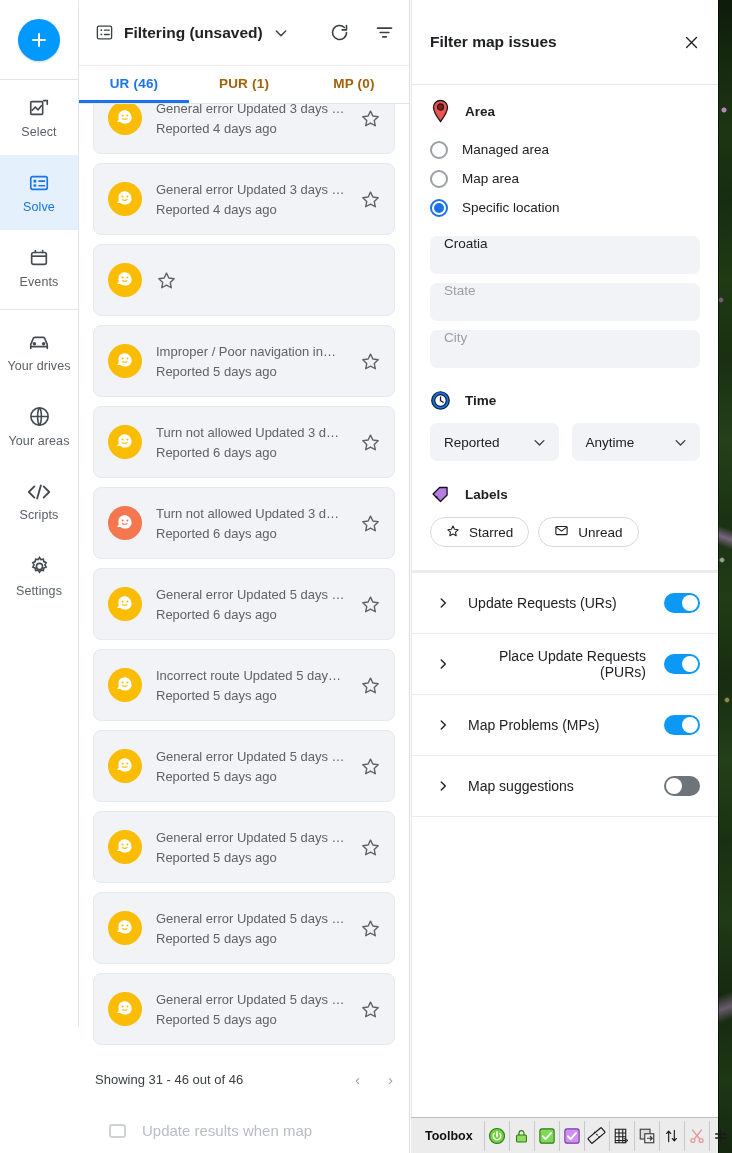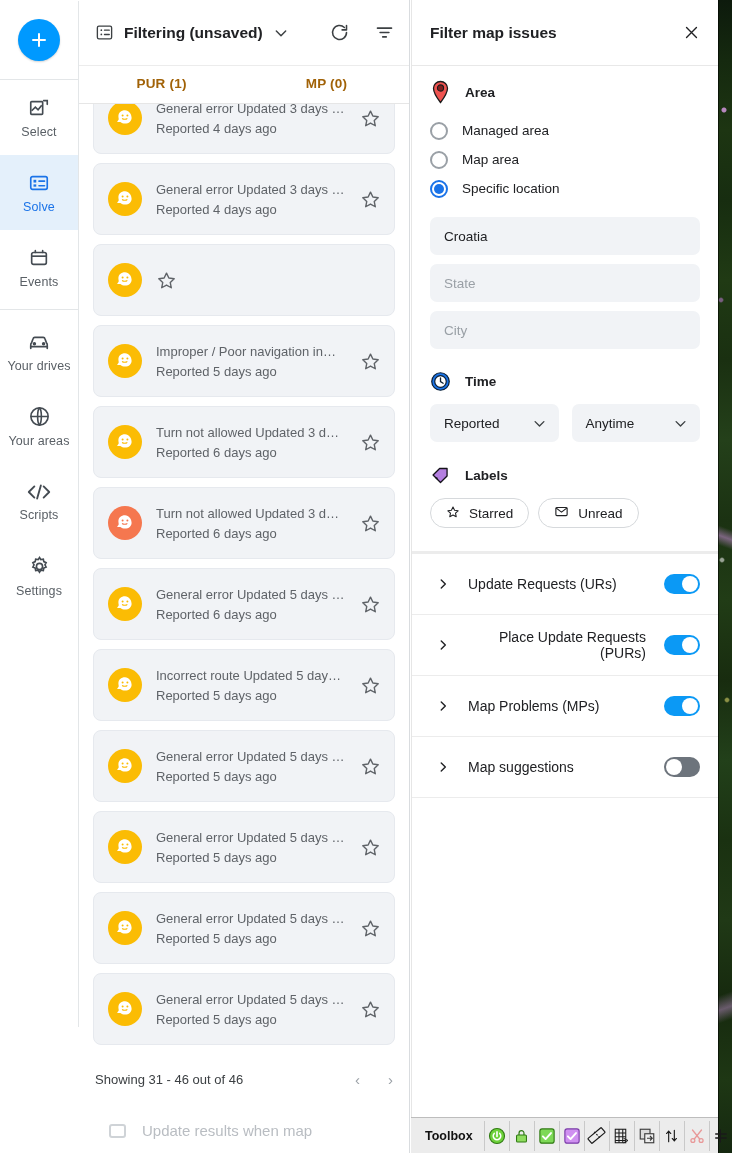--- a/index.html
+++ b/index.html
@@ -118,21 +118,21 @@
   .ghost-check { width: 17px; height: 14px; border: 2px solid #cfd3d7; border-radius: 3px; }
   .list-scroll-thumb { position:absolute; left:398px; top:182px; width:4px; height:700px;
     background:#8e9296; border-radius:2px; }
 
   
   .filter {
     position: absolute; left: 411px; top: 0; width: 307px; height: 1153px;
     background: #ffffff; border-left: 1px solid #e6e6e6;
   }
   .f-header {
-    height: 66px; display: flex; align-items: center; padding: 12px 18px;
+    height: 85px; display: flex; align-items: center; padding: 12px 18px;
     border-bottom: 1px solid #e8e8e8;
   }
   .f-title { font-size: 15.5px; font-weight: 700; color: #202124; }
   .f-close { margin-left: auto; cursor: pointer; color: #202124; display:flex; }
 
   .f-body { padding: 14px 18px 0 18px; }
   .sec-head { display: flex; align-items: center; gap: 14px; margin-bottom: 12px; }
   .sec-head .sec-label { font-size: 13.5px; font-weight: 700; color: #202124; }
 
   .radio-row { display: flex; align-items: center; gap: 14px; height: 29px; cursor: pointer; }
@@ -141,21 +141,21 @@
     flex: 0 0 18px; background: #fff;
   }
   .radio.checked { border-color: #1a73e8; border-width: 2px; position: relative; }
   .radio.checked::after {
     content: ""; position: absolute; inset: 2px; border-radius: 50%; background: #1a73e8;
   }
   .radio-label { font-size: 13.5px; color: #202124; }
 
   .loc-input {
     height: 38px; background: #f1f3f6; border-radius: 7px; margin-top: 9px;
-    display: flex; align-items: center; padding: 0 14px; font-size: 13.5px;
+    display: flex; align-items: flex-start; padding: 0 14px; font-size: 13.5px;
     color: #202124; cursor: text;
   }
   .loc-input.placeholder { color: #9aa0a6; }
 
   .time-row { display: flex; gap: 13px; margin-top: 10px; }
   .select {
     flex: 1; height: 38px; background: #f1f3f6; border-radius: 7px;
     display: flex; align-items: center; padding: 0 12px 0 14px;
     font-size: 13.5px; color: #202124; cursor: pointer;
   }
@@ -307,20 +307,21 @@
         </svg>
       </span>
       <span class="ih-icon">
         <svg width="21" height="21" viewBox="0 0 24 24" fill="none" stroke="#3c4043" stroke-width="1.9">
           <path d="M4 7h16M7 12h10M10 17h4" stroke-linecap="round"></path>
         </svg>
       </span>
     </div>
 
     <div class="tabs">
+      <div class="tab active">UR (46)</div>
       <div class="tab">PUR (1)</div>
       <div class="tab">MP (0)</div>
     </div>
 
     <div class="issue-list" id="issue-list">
         <div class="issue-card first">
           <span class="waze-badge">
   <svg width="34" height="34" viewBox="0 0 34 34">
     <circle cx="17" cy="17" r="17" fill="#fbbc04"></circle>
     <path d="M17 9.3c-3.9 0-6.6 2.5-6.6 5.9 0 1.3.3 2 .3 2.9 0 1.1-.7 1.8-1.3 2.2-.3.2-.2.6.2.6h2.1c.5 0 .8.1 1.1.4.8.8 2.3 1.3 4.2 1.3 3.9 0 6.6-2.6 6.6-5.9s-2.7-7.4-6.6-7.4z" fill="#fff"></path>

